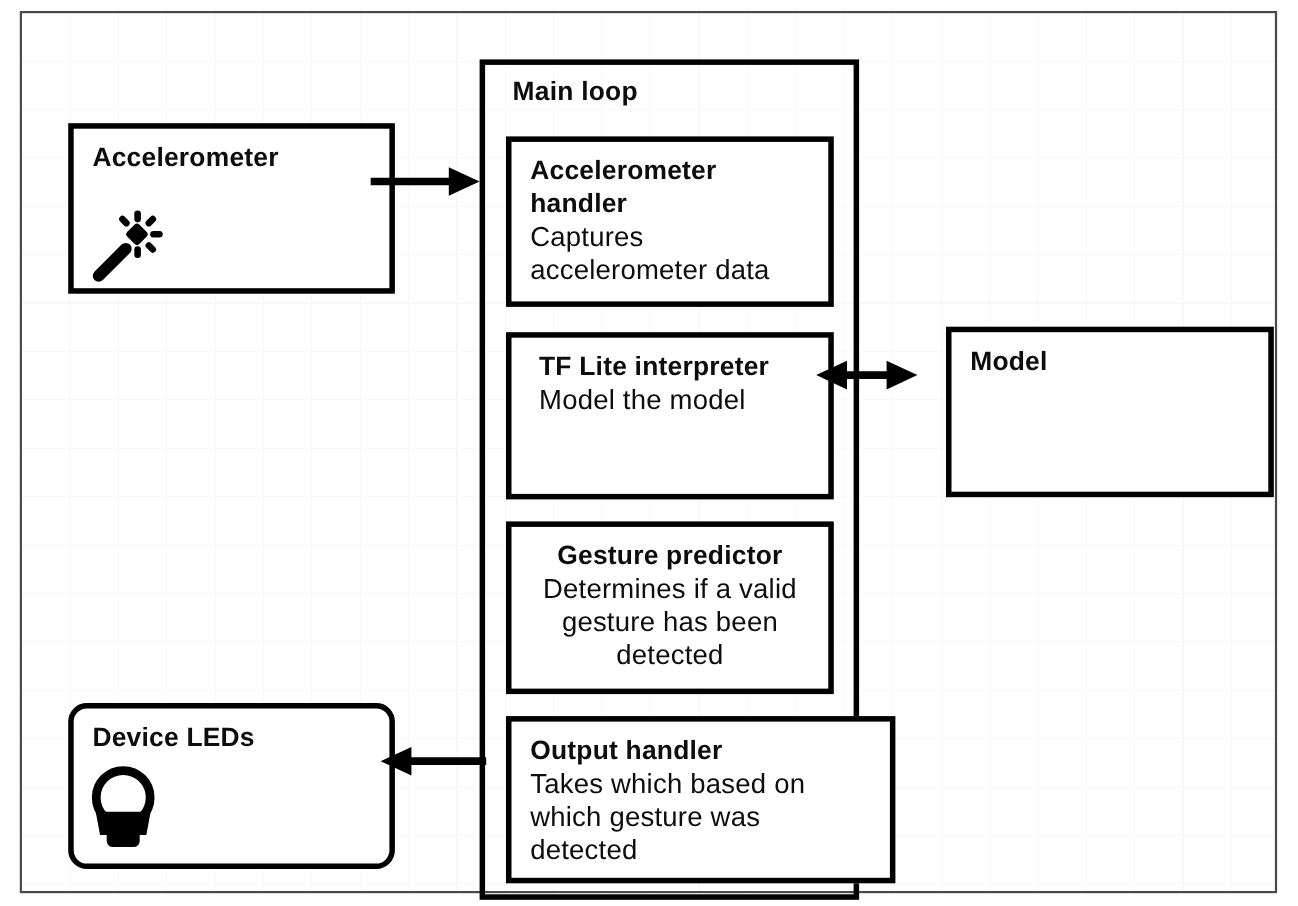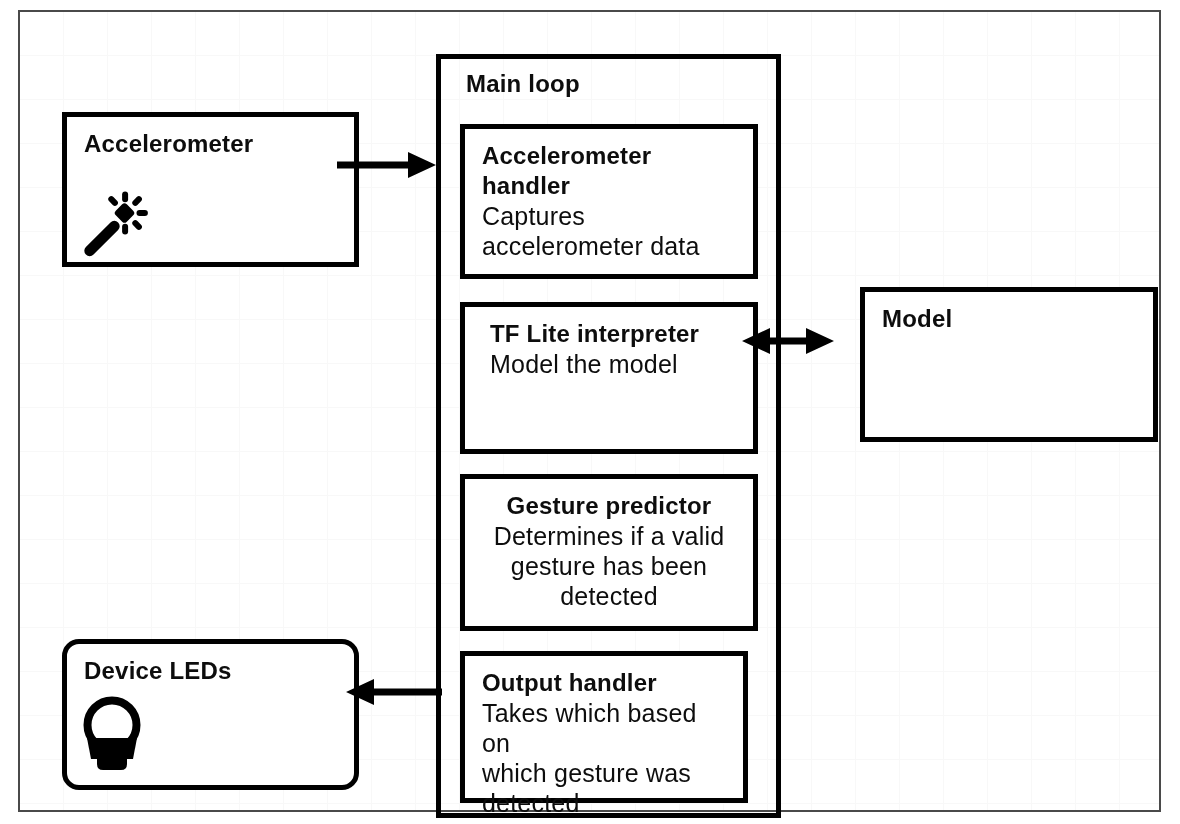--- a/index.html
+++ b/index.html
@@ -24,27 +24,27 @@
   }
   .node-desc{
     font-weight:normal;font-size:25px;line-height:30px;white-space:pre-line;
     letter-spacing:.2px;
   }
   .pad{padding:12px 17px;}
   
   #accelerometer-box{left:42px;top:88px;width:297px;height:155px;}
   #device-leds-box{left:42px;top:615px;width:297px;height:151px;border-radius:17px;}
   #main-loop-box{left:416px;top:30px;width:345px;height:764px;background:transparent;}
-  #model-box{left:840px;top:263px;width:298px;height:155px;}
+  #model-box{left:840px;top:273px;width:298px;height:155px;}
   
   #main-loop-title{position:absolute;left:25px;top:9px;font-weight:bold;font-size:24px;line-height:32px;letter-spacing:.2px;}
   #accel-handler-box{left:19px;top:53px;width:298px;height:155px;}
   #tflite-box{left:19px;top:231px;width:298px;height:152px;padding-left:25px;}
   #gesture-predictor-box{left:19px;top:403px;width:298px;height:157px;text-align:center;}
-  #output-handler-box{left:19px;top:580px;width:288px;height:152px;}
+  #output-handler-box{left:19px;top:580px;width:354px;height:152px;}
   .icon-slot{position:absolute;}
   #wand-slot{left:12px;top:72px;width:76px;height:72px;}
   #bulb-slot{left:12px;top:52px;width:66px;height:76px;}
   #arrow-layer{position:absolute;left:0;top:0;width:1180px;height:824px;pointer-events:none;}
 </style>
 </head>
 <body>
 
 <div class="frame">
 

